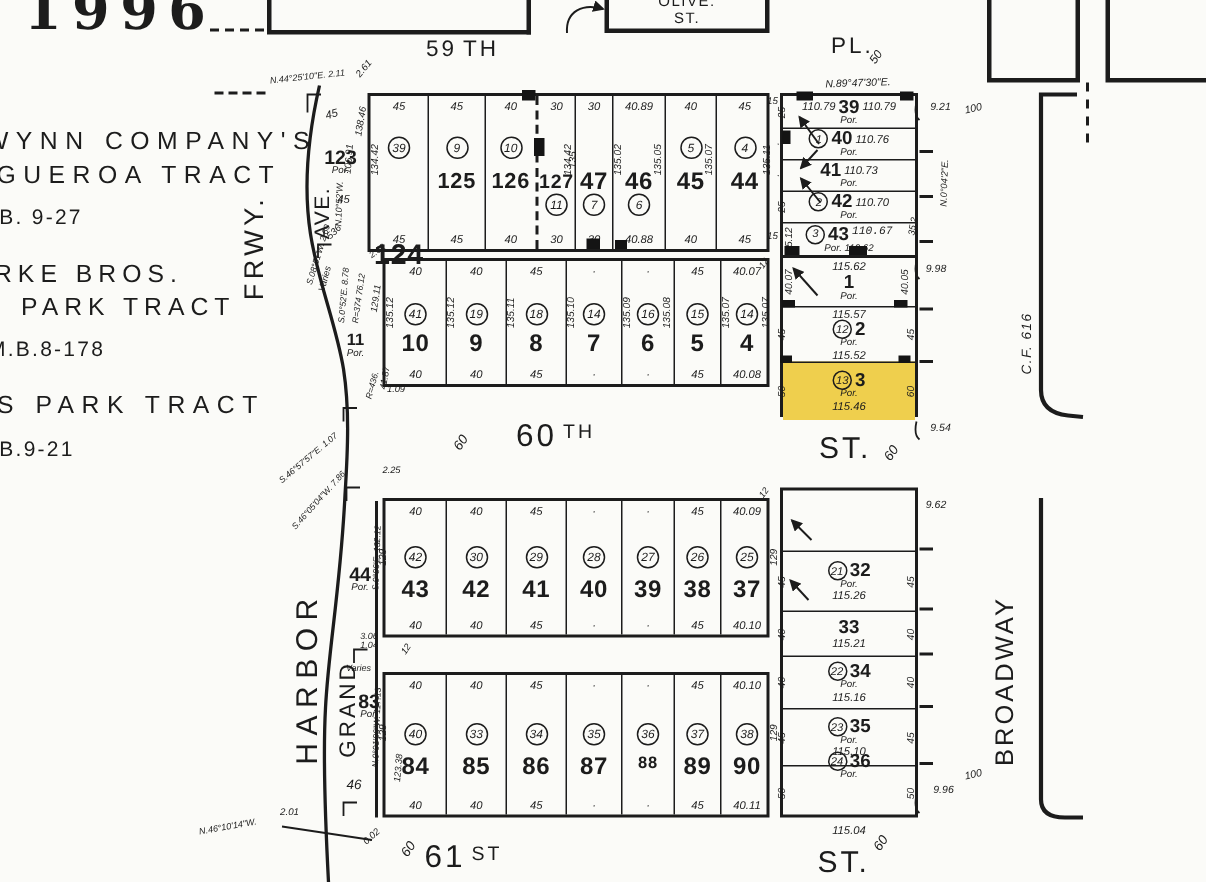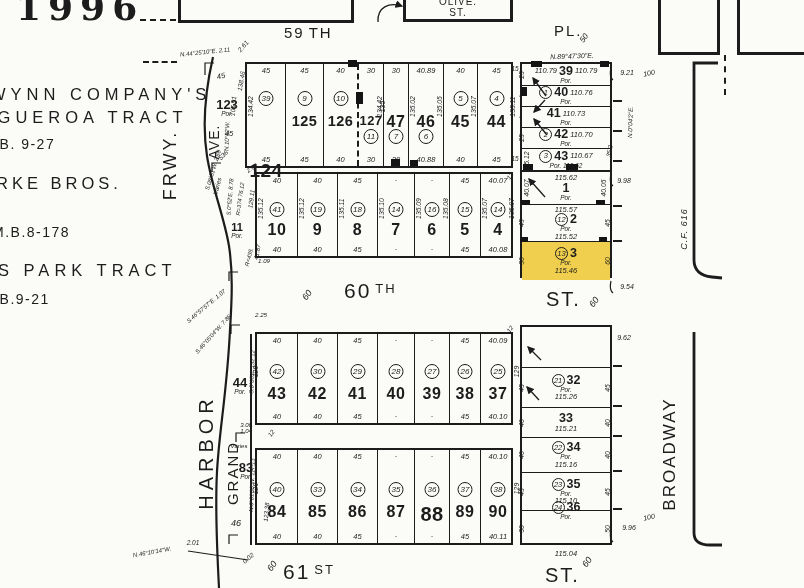--- a/index.html
+++ b/index.html
@@ -242,21 +242,21 @@
       <div class="vlot" style="position: absolute; left: 120px; width: 37px; border-left: 1.8px solid rgb(28, 28, 28);">
         <span class="dim" style="position: absolute; top: 2px; left: 50%; transform: translateX(-50%);">·</span>
         <span class="dim" style="position: absolute; bottom: 2px; left: 50%; transform: translateX(-50%);">·</span>
         <span class="circ" style="position: absolute; top: 34%; left: 50%; transform: translateX(-50%);">35</span>
         <span class="num" style="position: absolute; top: 57%; left: 50%; transform: translateX(-50%); font-size: 16px;">87</span>
       </div>
       <div class="vlot" style="position: absolute; left: 157px; width: 35px; border-left: 1.8px solid rgb(28, 28, 28);">
         <span class="dim" style="position: absolute; top: 2px; left: 50%; transform: translateX(-50%);">·</span>
         <span class="dim" style="position: absolute; bottom: 2px; left: 50%; transform: translateX(-50%);">·</span>
         <span class="circ" style="position: absolute; top: 34%; left: 50%; transform: translateX(-50%);">36</span>
-        <span class="num" style="position: absolute; top: 57%; left: 50%; transform: translateX(-50%); font-size: 20px;">88</span>
+        <span class="num" style="position: absolute; top: 57%; left: 50%; transform: translateX(-50%); font-size: 11px;">88</span>
       </div>
       <div class="vlot" style="position: absolute; left: 192px; width: 31px; border-left: 1.8px solid rgb(28, 28, 28);">
         <span class="dim" style="position: absolute; top: 2px; left: 50%; transform: translateX(-50%);">45</span>
         <span class="dim" style="position: absolute; bottom: 2px; left: 50%; transform: translateX(-50%);">45</span>
         <span class="circ" style="position: absolute; top: 34%; left: 50%; transform: translateX(-50%);">37</span>
         <span class="num" style="position: absolute; top: 57%; left: 50%; transform: translateX(-50%); font-size: 16px;">89</span>
       </div>
       <div class="vlot" style="position: absolute; left: 223px; width: 35px; border-left: 1.8px solid rgb(28, 28, 28);">
         <span class="dim" style="position: absolute; top: 2px; left: 50%; transform: translateX(-50%);">40.10</span>
         <span class="dim" style="position: absolute; bottom: 2px; left: 50%; transform: translateX(-50%);">40.11</span>
@@ -298,21 +298,21 @@
           <span class="num2" style="position: static;">42</span>
           <span class="dim" style="position: static;">110.70</span>
         </div>
         <span class="por" style="position: static;">Por.</span>
         <span class="dim" style="position: absolute; left: -3px; top: 50%; transform: translateY(-50%) rotate(-90deg); font-size: 6.8px;">25</span>
       </div>
       <div class="hlot" style="position: absolute; top: 84px; height: 22px; border-top: 1.8px solid rgb(28, 28, 28);">
         <div class="hrow" style="position: static;">
           <span class="circ2" style="position: static;">3</span>
           <span class="num2" style="position: static;">43</span>
-          <span class="dim" style="position: static;">110.67</span>
+          <span class="dim" style="position: static; font-family: Liberation Mono, monospace;">110.67</span>
         </div>
         <span class="por" style="position: static;">Por. 110.62</span>
         <span class="dim" style="position: absolute; left: -3px; top: 50%; transform: translateY(-50%) rotate(-90deg); font-size: 6.8px;">35.12</span>
       </div>
       <div class="hlot" style="position: absolute; top: 106px; height: 34px; border-top: 2.6px solid rgb(28, 28, 28);">
         <span class="dim" style="position: static;">115.62</span>
         <div class="hrow" style="position: static;">
           <span class="num2" style="position: static;">1</span>
         </div>
         <span class="por" style="position: static;">Por.</span>
@@ -400,20 +400,21 @@
     <span style="position: absolute; left: 206px; top: 452px; font-size: 20px; letter-spacing: 5px; font-style: normal; transform: translate(-50%, -50%) rotate(-90deg);">HARBOR</span>
     <span style="position: absolute; left: 170px; top: 165px; font-size: 18px; letter-spacing: 3px; font-style: normal; transform: translate(-50%, -50%) rotate(-90deg);">FRWY.</span>
     <span style="position: absolute; left: 214px; top: 142px; font-size: 14px; letter-spacing: 1px; font-style: normal; transform: translate(-50%, -50%) rotate(-90deg);">AVE.</span>
     <span style="position: absolute; left: 232px; top: 473px; font-size: 15px; letter-spacing: 2px; font-style: normal; transform: translate(-50%, -50%) rotate(-90deg);">GRAND</span>
     <span style="position: absolute; left: 670px; top: 454px; font-size: 17px; letter-spacing: 2px; font-style: normal; transform: translate(-50%, -50%) rotate(-90deg);">BROADWAY</span>
     <span style="position: absolute; left: 684px; top: 229px; font-size: 9px; letter-spacing: 1px; font-style: italic; transform: translate(-50%, -50%) rotate(-90deg);">C.F. 616</span>
     <span style="position: absolute; left: -10px; top: 85px; font-size: 16.5px; letter-spacing: 5px;">WYNN COMPANY'S</span>
     <span style="position: absolute; left: -12px; top: 108px; font-size: 16.5px; letter-spacing: 5px;">IGUEROA TRACT</span>
     <span style="position: absolute; left: -19px; top: 136px; font-size: 14px; letter-spacing: 1.5px;">M.B. 9-27</span>
     <span style="position: absolute; left: -4px; top: 174px; font-size: 16.5px; letter-spacing: 4px;">RKE BROS.</span>
+    <span style="position: absolute; left: 14px; top: 196px; font-size: 16.5px; letter-spacing: 4px;">PARK TRACT</span>
     <span style="position: absolute; left: -8px; top: 224px; font-size: 14px; letter-spacing: 1.5px;">M.B.8-178</span>
     <span style="position: absolute; left: -2px; top: 261px; font-size: 16.5px; letter-spacing: 5px;">S PARK TRACT</span>
     <span style="position: absolute; left: -19px; top: 291px; font-size: 14px; letter-spacing: 1.5px;">M.B.9-21</span>
     <div style="position: absolute; left: 227px; top: 108px; transform: translate(-50%, -50%); display: flex; flex-direction: column; align-items: center; line-height: 1;">
       <span style="position: static; font-size: 13px; font-weight: 600;">123</span>
       <span class="por" style="position: static;">Por.</span>
     </div>
     <div style="position: absolute; left: 237px; top: 231px; transform: translate(-50%, -50%); display: flex; flex-direction: column; align-items: center; line-height: 1;">
       <span style="position: static; font-size: 11px; font-weight: 600;">11</span>
       <span class="por" style="position: static;">Por.</span>

